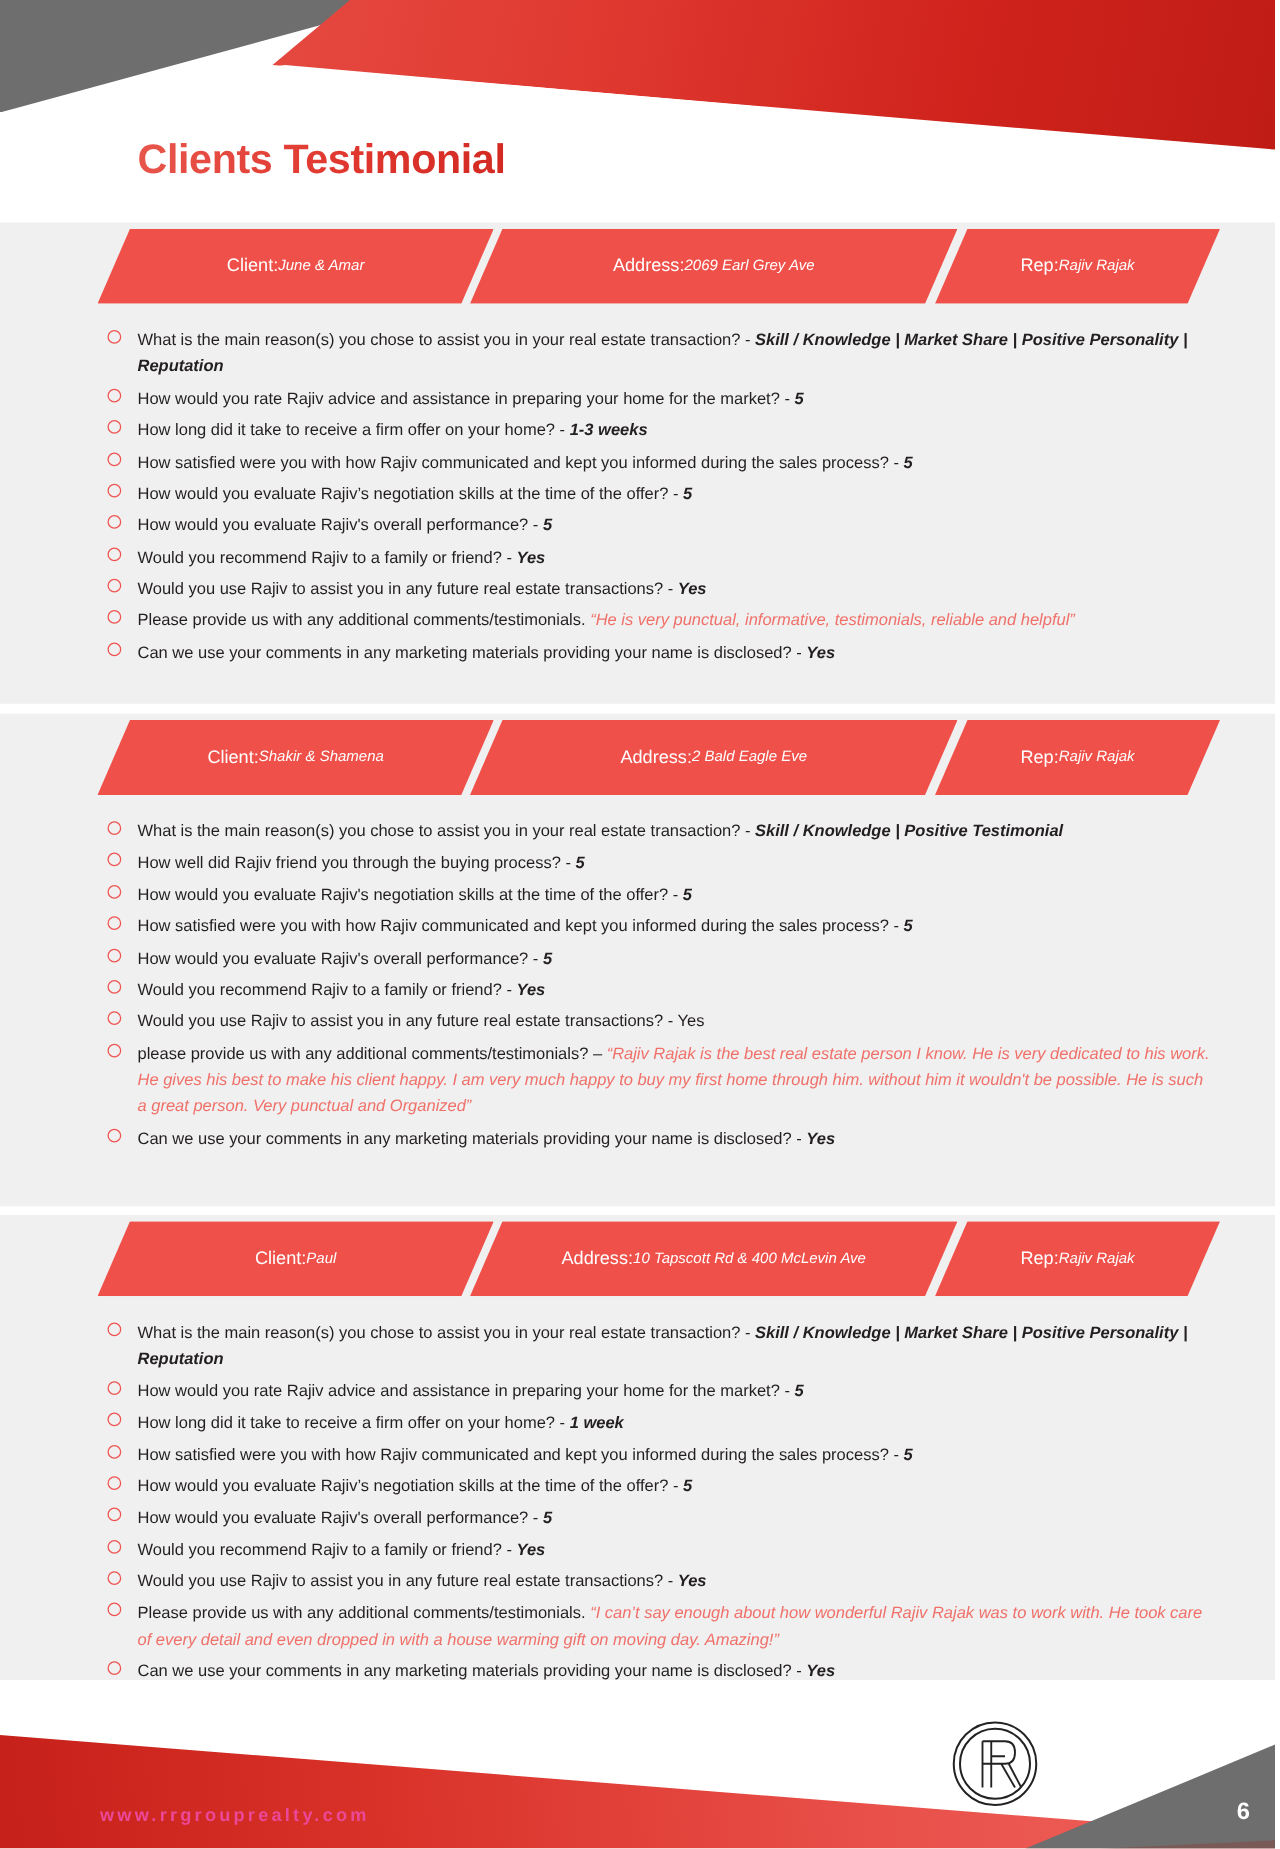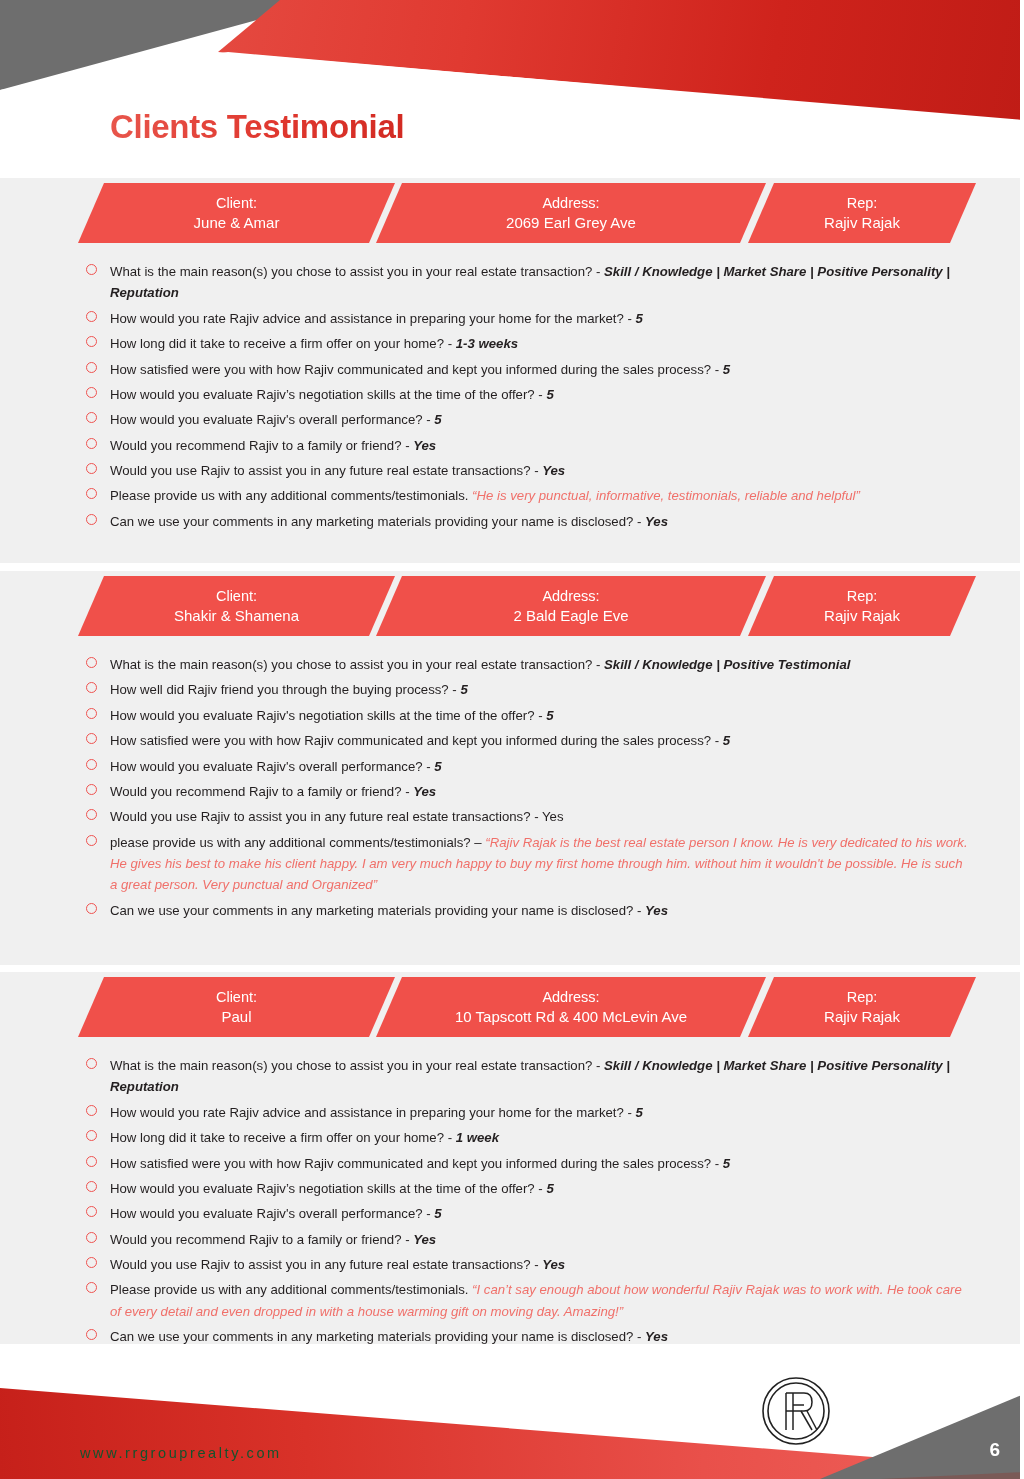--- a/index.html
+++ b/index.html
@@ -63,29 +63,29 @@
     height: 62px;
     margin-top: 5px;
   }
   .tag {
     position: absolute;
     top: 0;
     height: 60px;
     background: #f0504a;
     color: #ffffff;
     display: flex;
-    flex-direction: column;
+    flex-direction: row;
     align-items: center;
     justify-content: center;
     line-height: 1.3;
     font-size: 14.5px;
     text-align: center;
   }
   .tag .lbl { font-size: 14.5px; }
-  .tag .val { font-size: 15px; }
+  .tag .val { font-size: 12px; font-style: italic; }
 
   .tag-client  { left: 78px;  width: 317px; clip-path: polygon(26px 0, 317px 0, 291px 60px, 0 60px); }
   .tag-address { left: 376px; width: 390px; clip-path: polygon(26px 0, 390px 0, 364px 60px, 0 60px); }
   .tag-rep     { left: 748px; width: 228px; clip-path: polygon(26px 0, 228px 0, 202px 60px, 0 60px); }
 
   .qlist {
     position: relative;
     padding: 16px 55px 0 110px;
   }
   .qitem {
@@ -130,24 +130,24 @@
     clip-path: polygon(1024px 50px, 1024px 135px, 820px 135px);
   }
   .f-gray2 {
     position: absolute; left: 0; top: 0; width: 1024px; height: 135px;
     background: #7a5a57;
     clip-path: polygon(1024px 128px, 1024px 135px, 880px 135px);
   }
   .f-url {
     position: absolute;
     left: 80px; bottom: 18px;
-    color: #14532d;
+    color: #ec4899;
     font-size: 14.5px;
     letter-spacing: 2.6px;
-    font-weight: normal;
+    font-weight: bold;
   }
   .f-page {
     position: absolute;
     right: 24px; bottom: 18px;
     color: #ffffff;
     font-size: 19px;
     font-weight: bold;
   }
   .logo {
     position: absolute;

